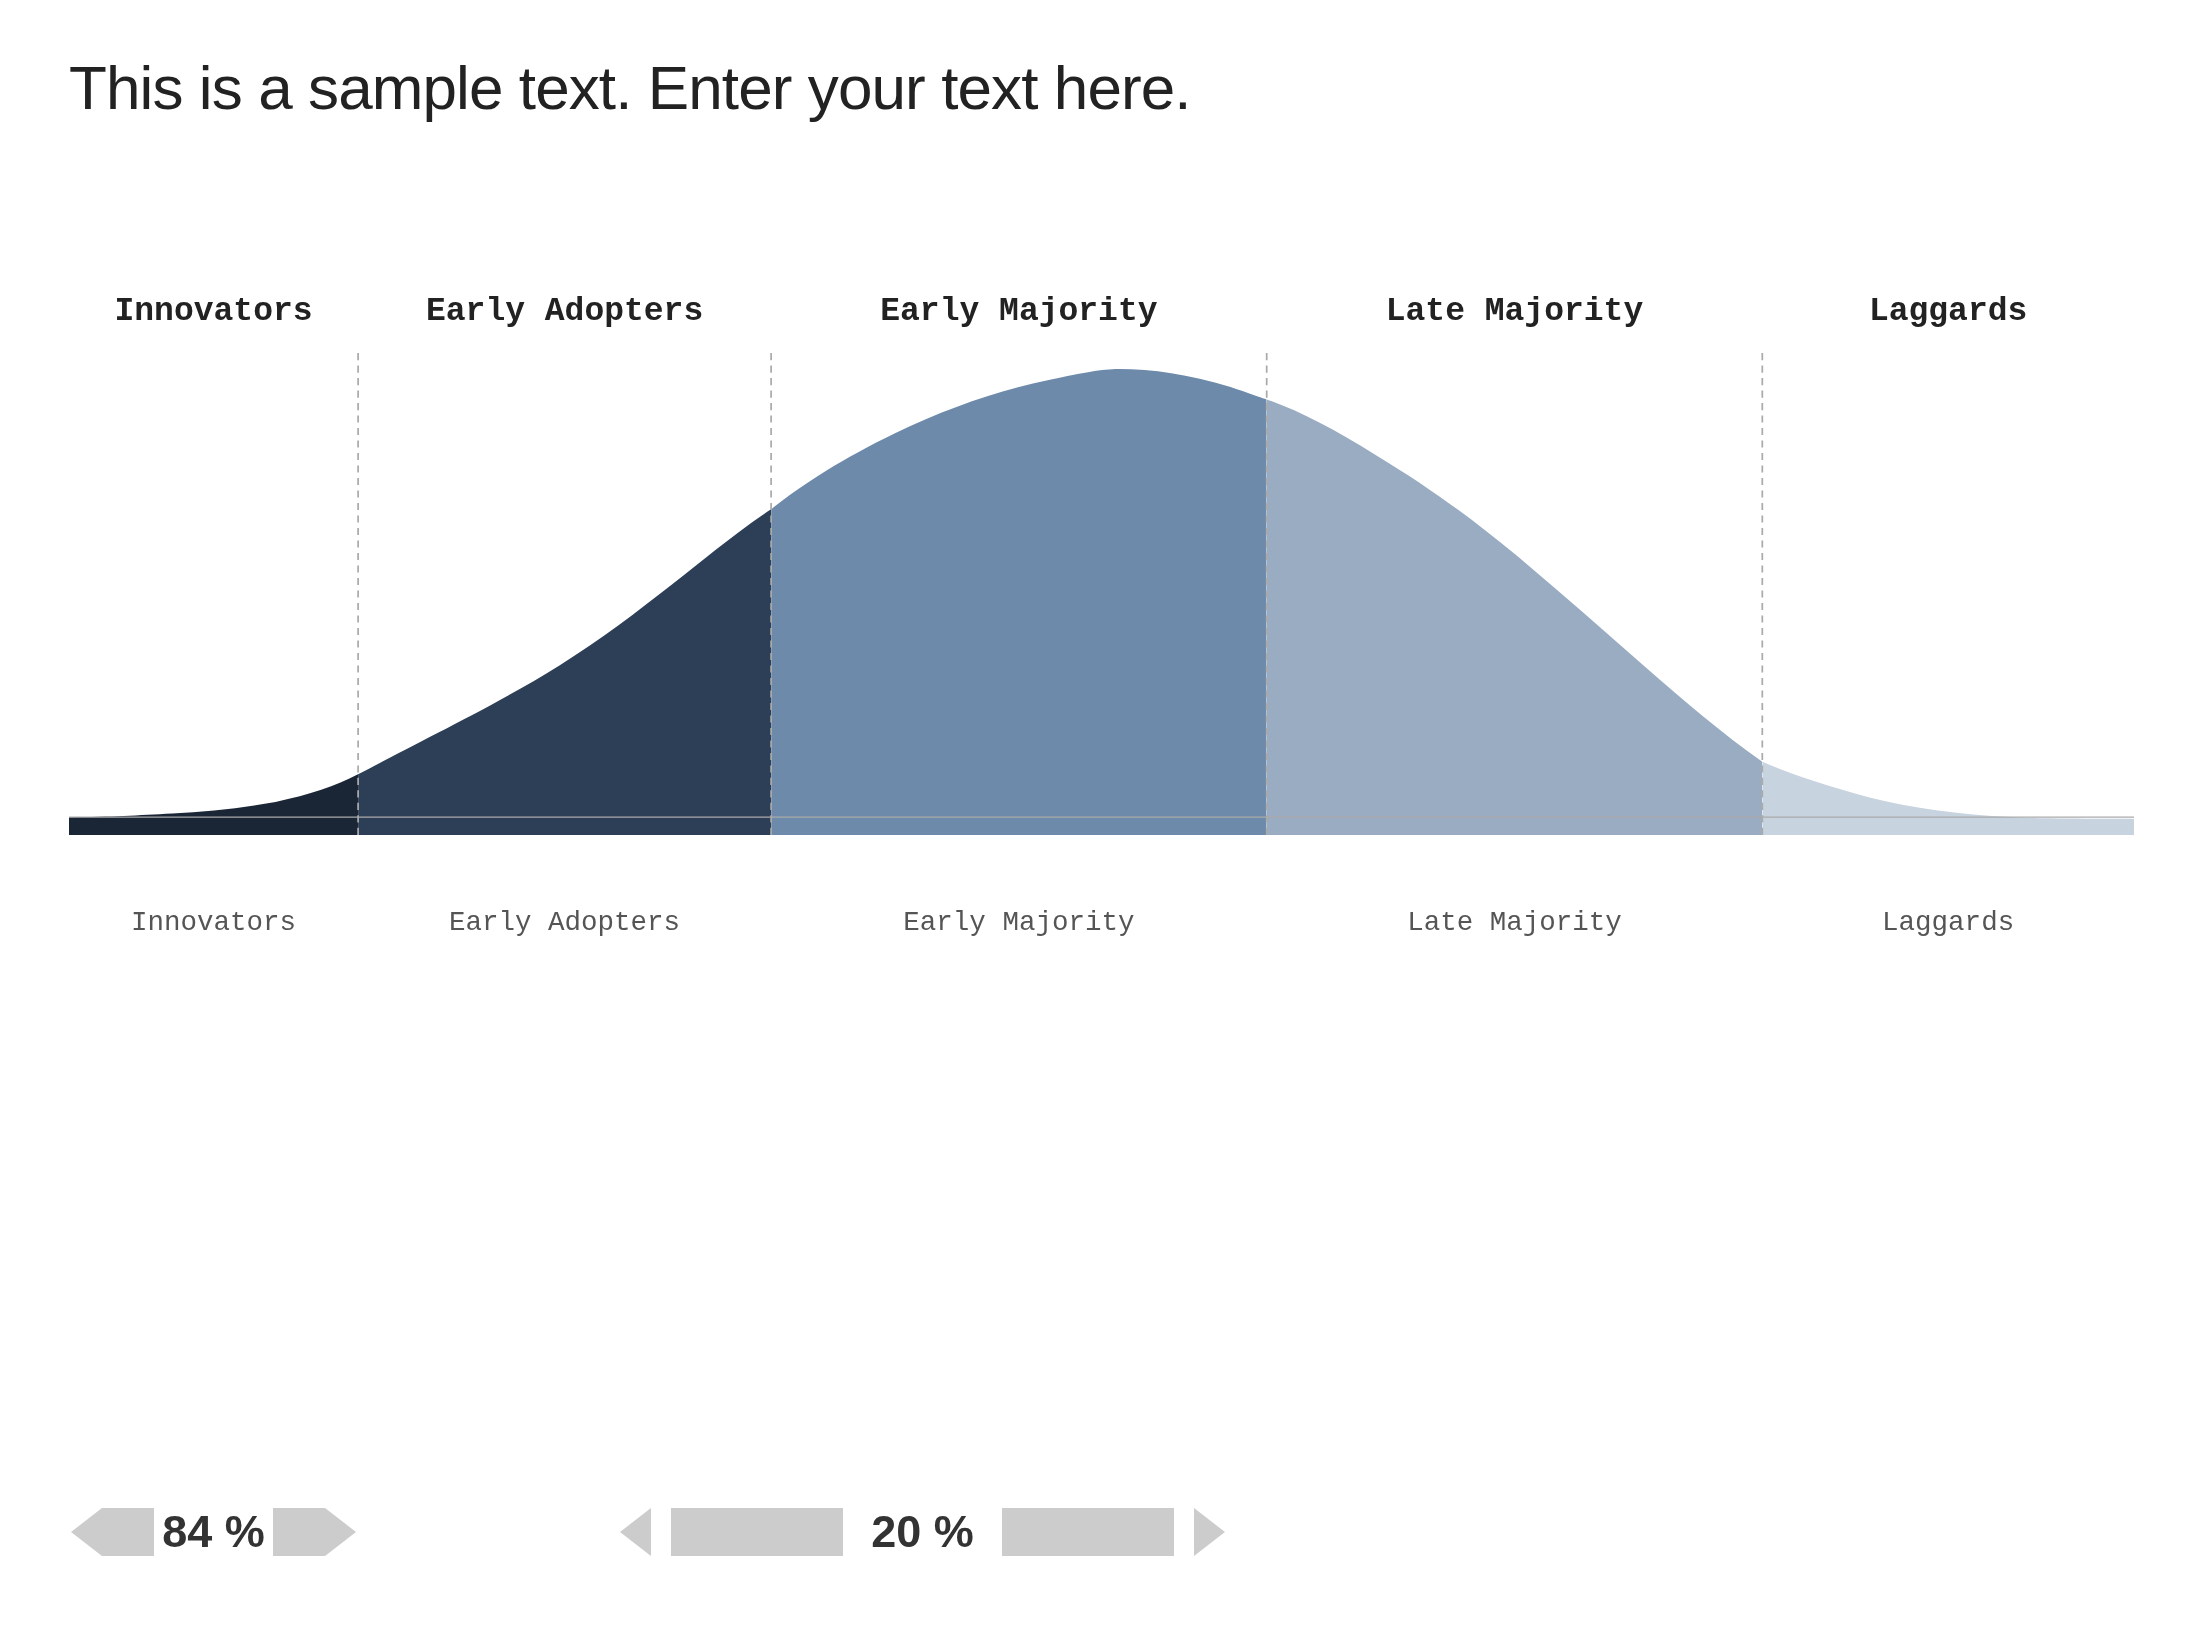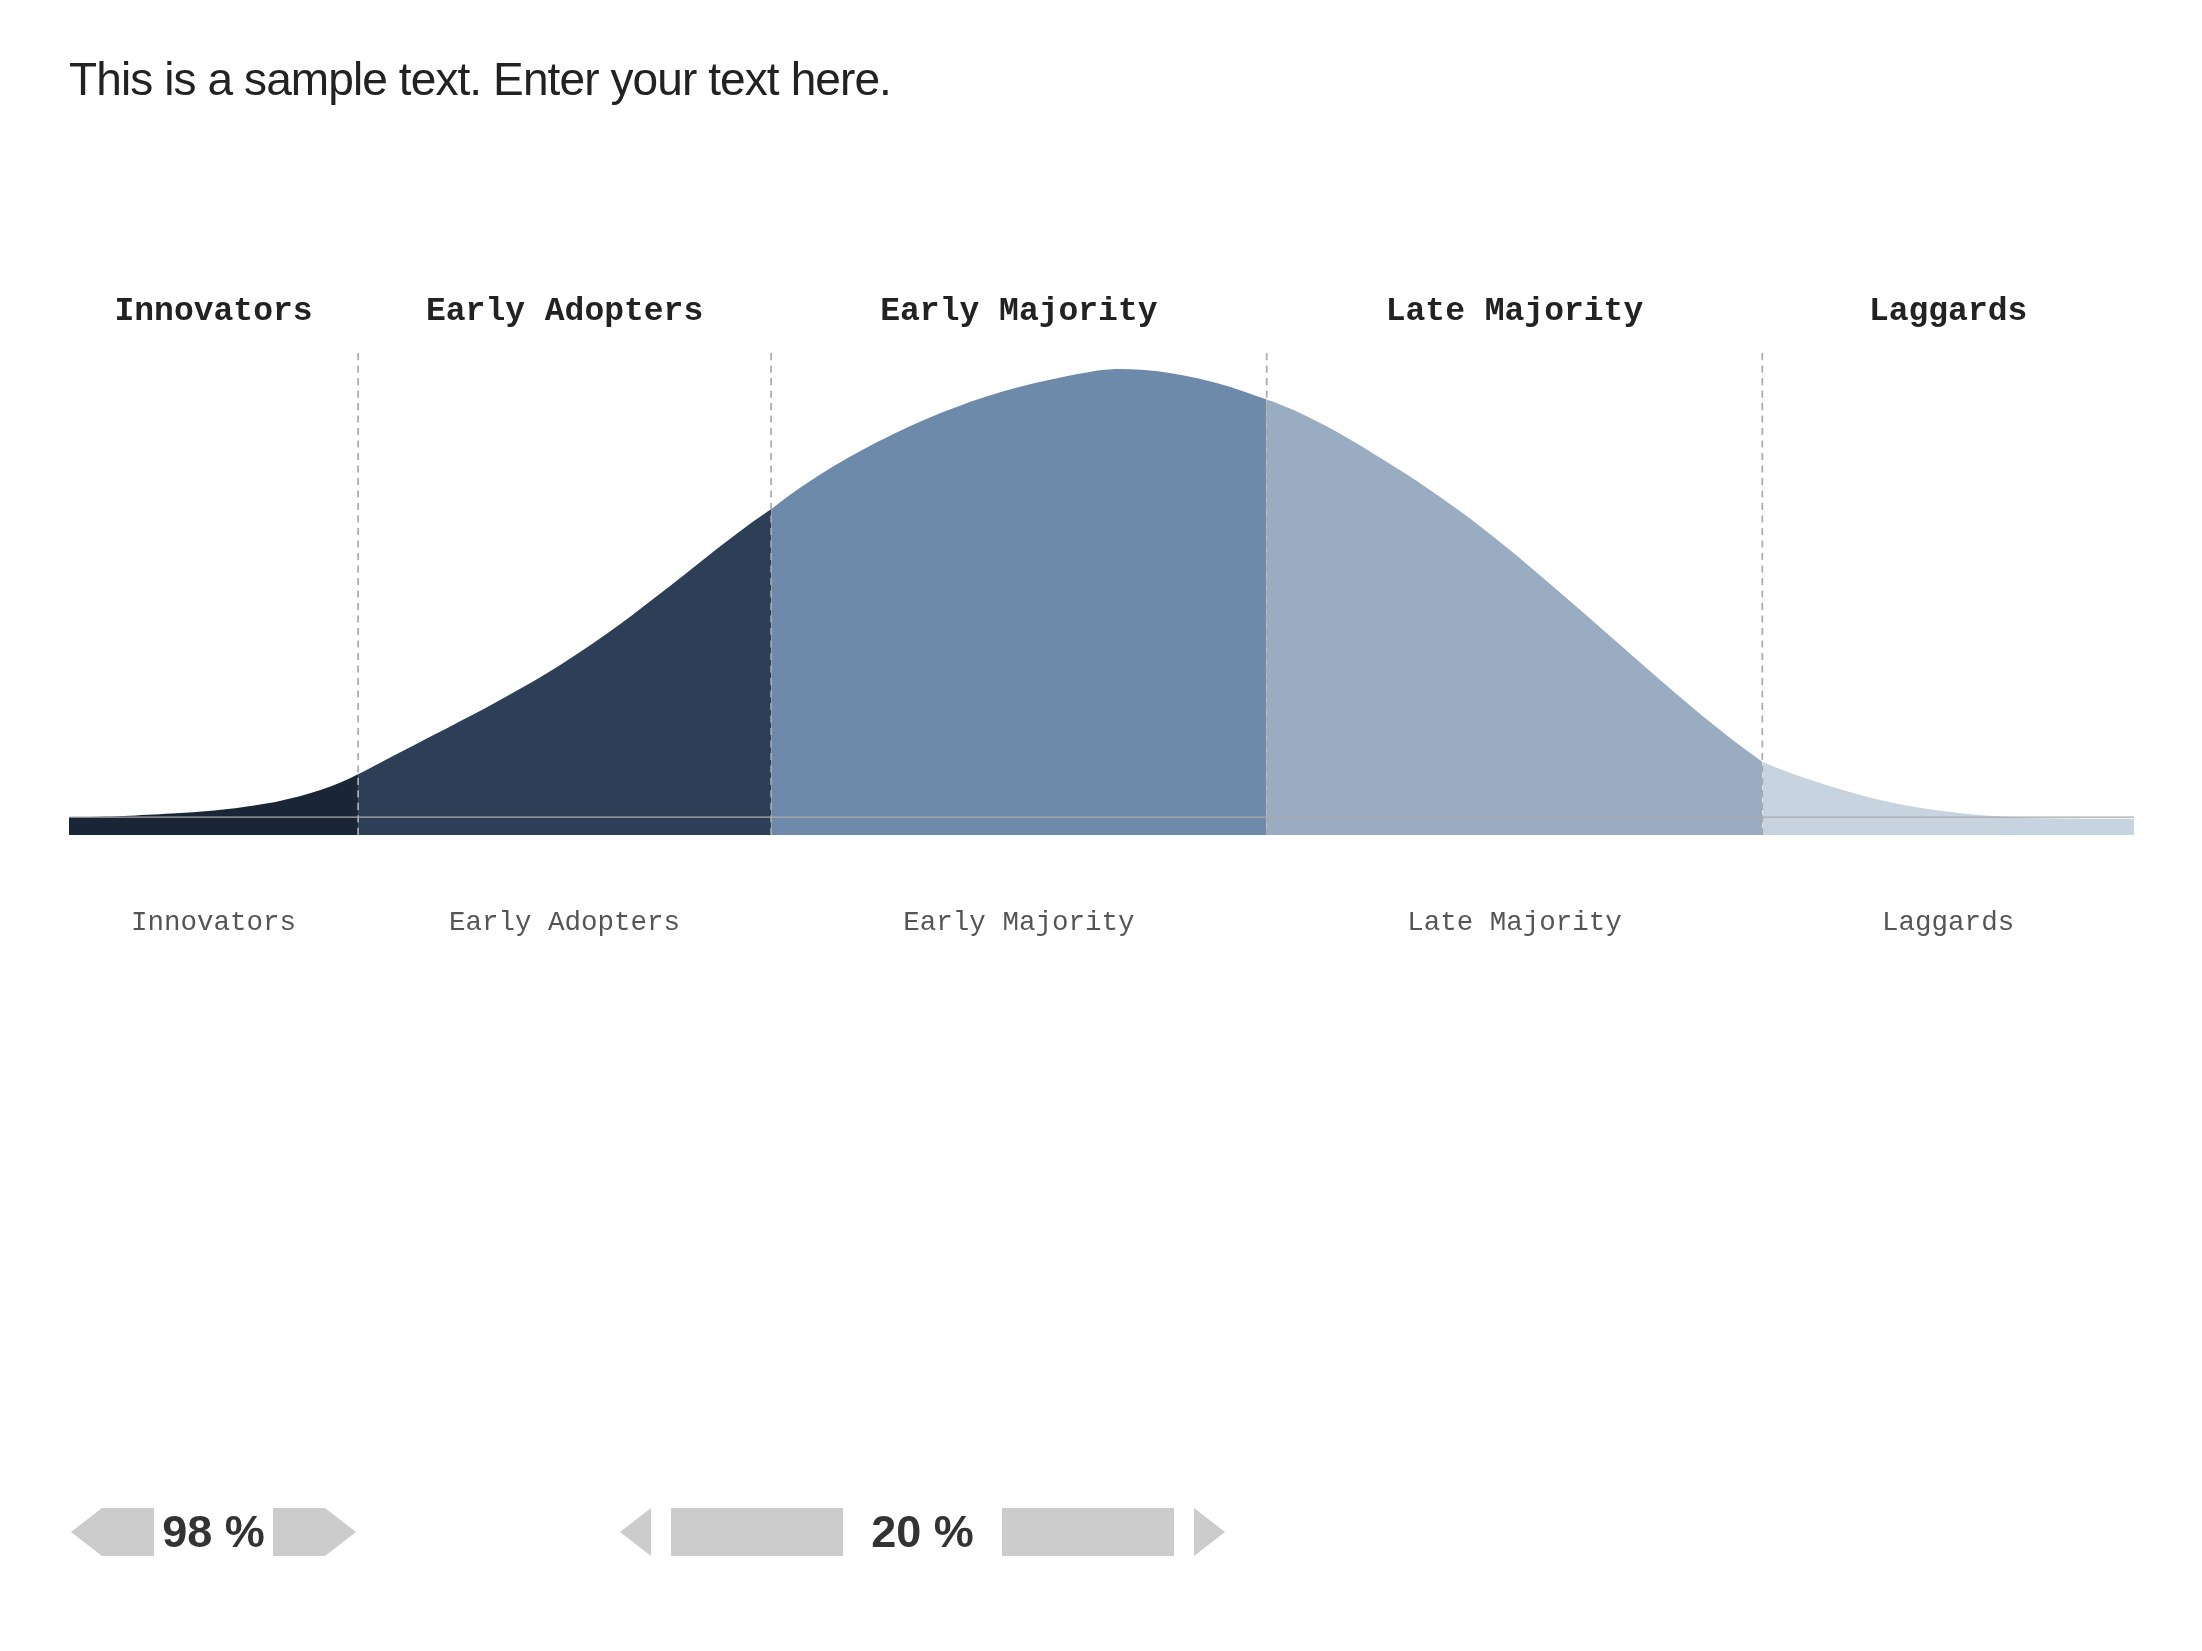--- a/index.html
+++ b/index.html
@@ -12,21 +12,21 @@
     }
 
     .page-container {
       width: 2203px;
       height: 1652px;
       position: relative;
       padding: 52px 69px;
     }
 
     .title {
-      font-size: 46px;
+      font-size: 62px;
       font-weight: 300;
       color: #222222;
       margin-bottom: 0;
       letter-spacing: -0.9px;
     }
 
     .chart-area {
       position: absolute;
       top: 293px;
       left: 69px;
@@ -223,21 +223,21 @@
       </div>
 
     </div>
   </div>
 
   <div class="arrows-section">
 
     <div class="arrow-group arrow-group-1">
       <div class="arrow-left"></div>
       <div class="arrow-bar arrow-bar-short"></div>
-      <span class="arrow-percent">98 %</span>
+      <span class="arrow-percent">84 %</span>
       <div class="arrow-bar arrow-bar-short"></div>
       <div class="arrow-right"></div>
     </div>
 
 
     <div class="arrow-group arrow-group-3">
       <div class="arrow-left"></div>
       <div class="arrow-bar arrow-bar-medium"></div>
       <span class="arrow-percent">20 %</span>
       <div class="arrow-bar arrow-bar-medium"></div>

